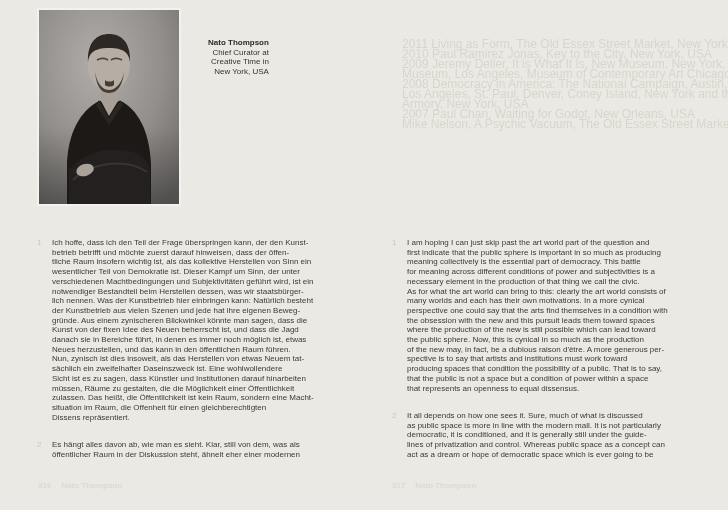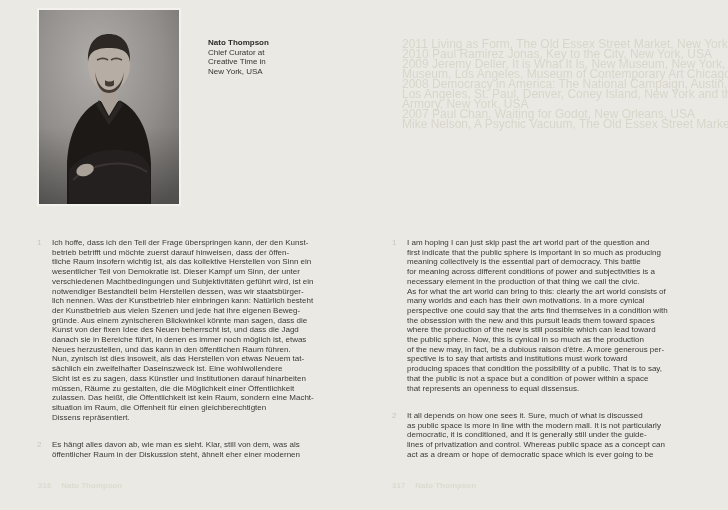--- a/index.html
+++ b/index.html
@@ -9,21 +9,21 @@
     font-family:"Liberation Sans", sans-serif;
     -webkit-font-smoothing:antialiased;
   }
   .photo {
     position:absolute; left:37px; top:8px; width:140px; height:194px;
     border:2px solid #f3f2ee; box-sizing:content-box;
   }
   .photo svg { display:block; }
   .person-header { position:absolute; left:208px; top:38px; font-size:8px; line-height:9.7px; color:#35342f; }
   .person-name { font-weight:bold; color:#2c2b27; }
-  .person-role { white-space:pre; }
+  .person-role { white-space:pre;text-align:right; }
   .credits {
     position:absolute; left:402px; top:39px;
     font-size:12px; line-height:10px; color:#d8d6ca; white-space:pre;
   }
   .para { position:absolute; font-size:8px; line-height:9.7px; color:#3b3a36; }
   .para .pnum { position:absolute; left:-15px; top:0; color:#c9c6bc; }
   .para .ptext { white-space:pre; }
   .para-de-1 { left:52px; top:238px; }
   .para-de-2 { left:52px; top:440px; }
   .para-en-1 { left:407px; top:238px; }

